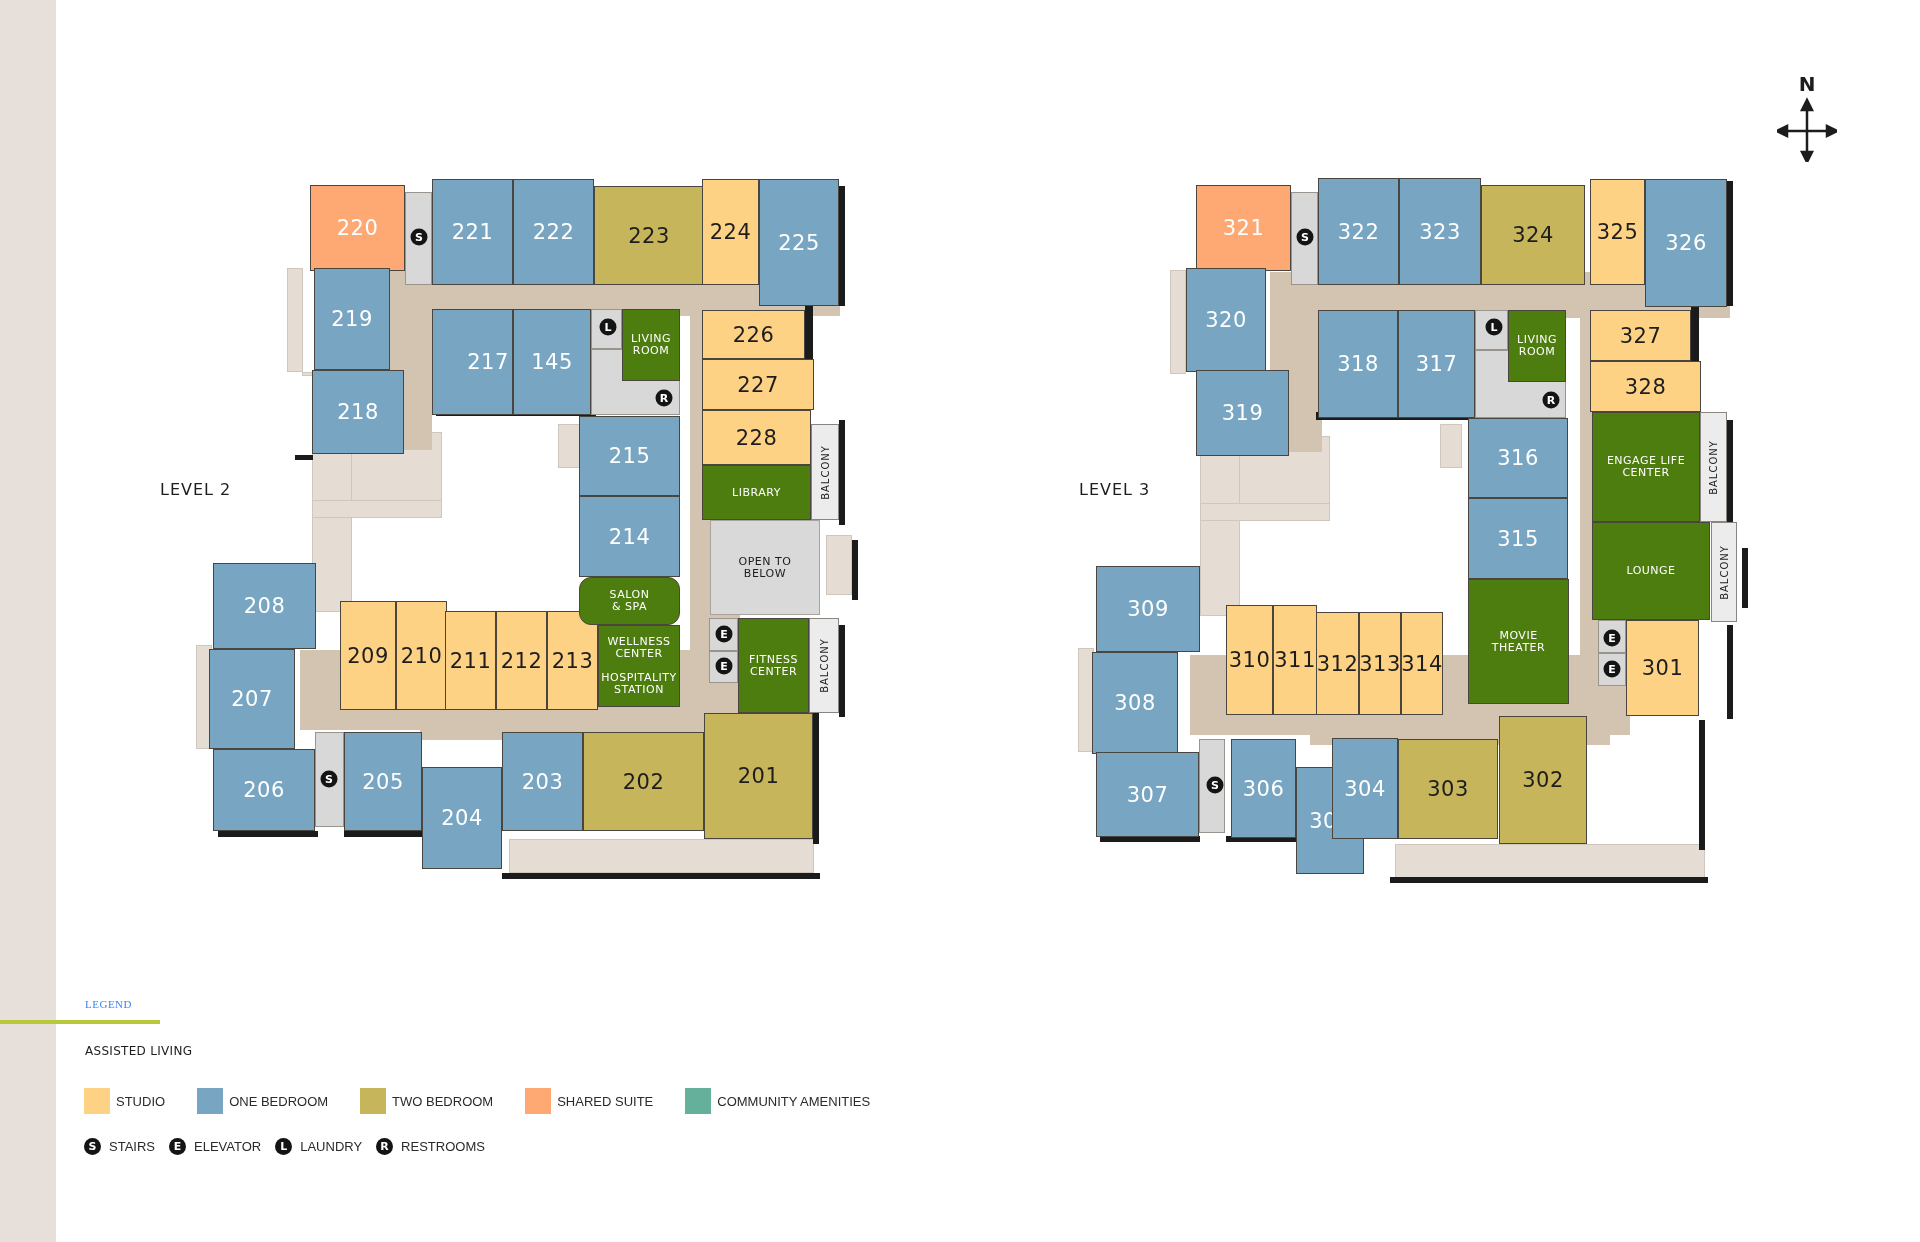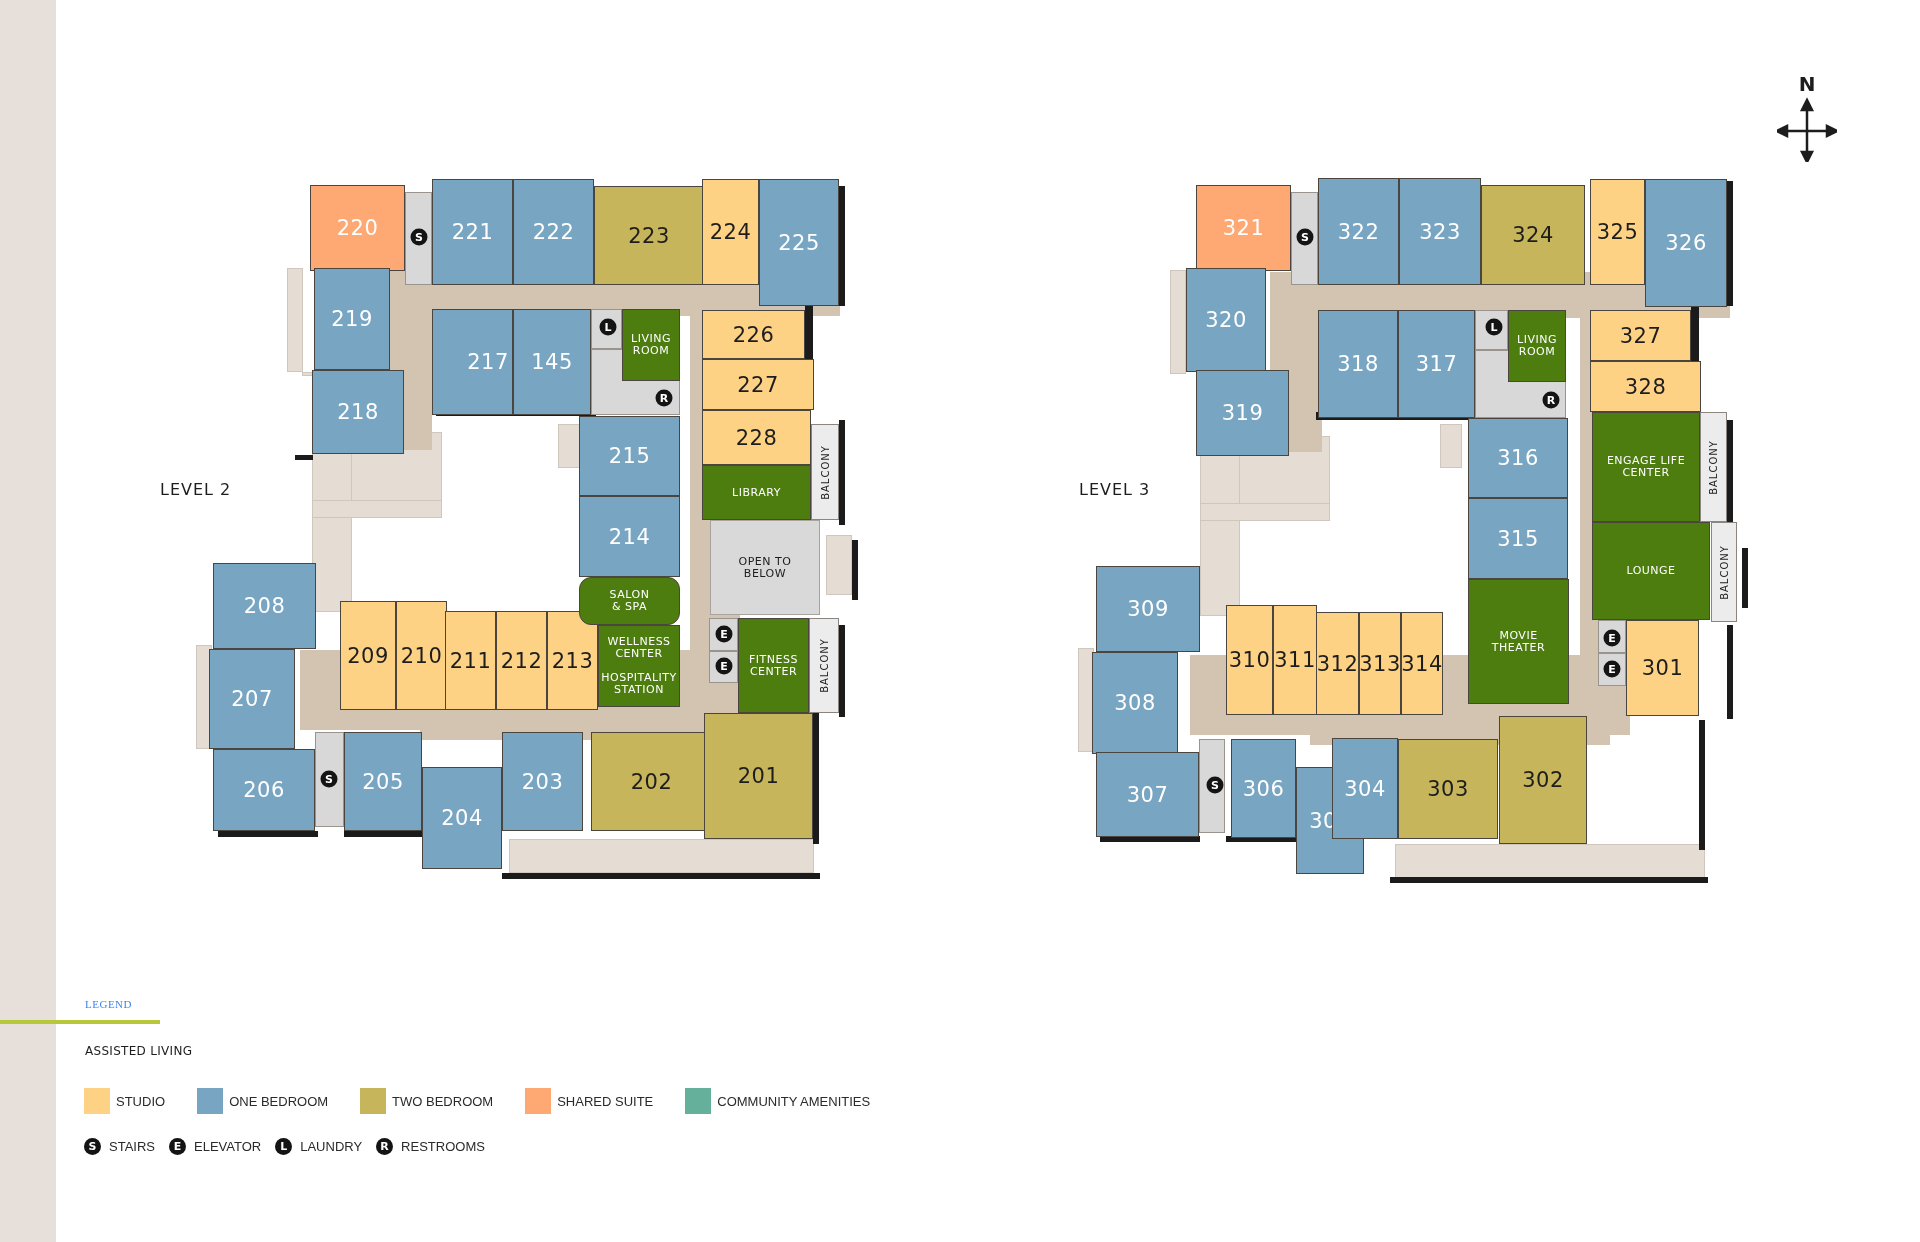--- a/index.html
+++ b/index.html
@@ -151,21 +151,21 @@
     </div>
     <div class="el room onebed" style="left: 344px; top: 732px; width: 78px; height: 99px;">
       <span class="num">205</span>
     </div>
     <div class="el room onebed" style="left: 422px; top: 767px; width: 80px; height: 102px;">
       <span class="num">204</span>
     </div>
     <div class="el room onebed" style="left: 502px; top: 732px; width: 81px; height: 99px;">
       <span class="num">203</span>
     </div>
-    <div class="el room twobed" style="left: 583px; top: 732px; width: 121px; height: 99px; margin-left: 8px;">
+    <div class="el room twobed" style="left: 583px; top: 732px; width: 121px; height: 99px;">
       <span class="num">202</span>
     </div>
     <div class="el room twobed" style="left: 704px; top: 713px; width: 109px; height: 126px;">
       <span class="num">201</span>
     </div>
     <div class="el room amenity" style="left: 622px; top: 309px; width: 58px; height: 72px;">
       <span class="lbl">LIVING
 ROOM</span>
     </div>
     <div class="el room amenity" style="left: 702px; top: 465px; width: 109px; height: 55px;">

